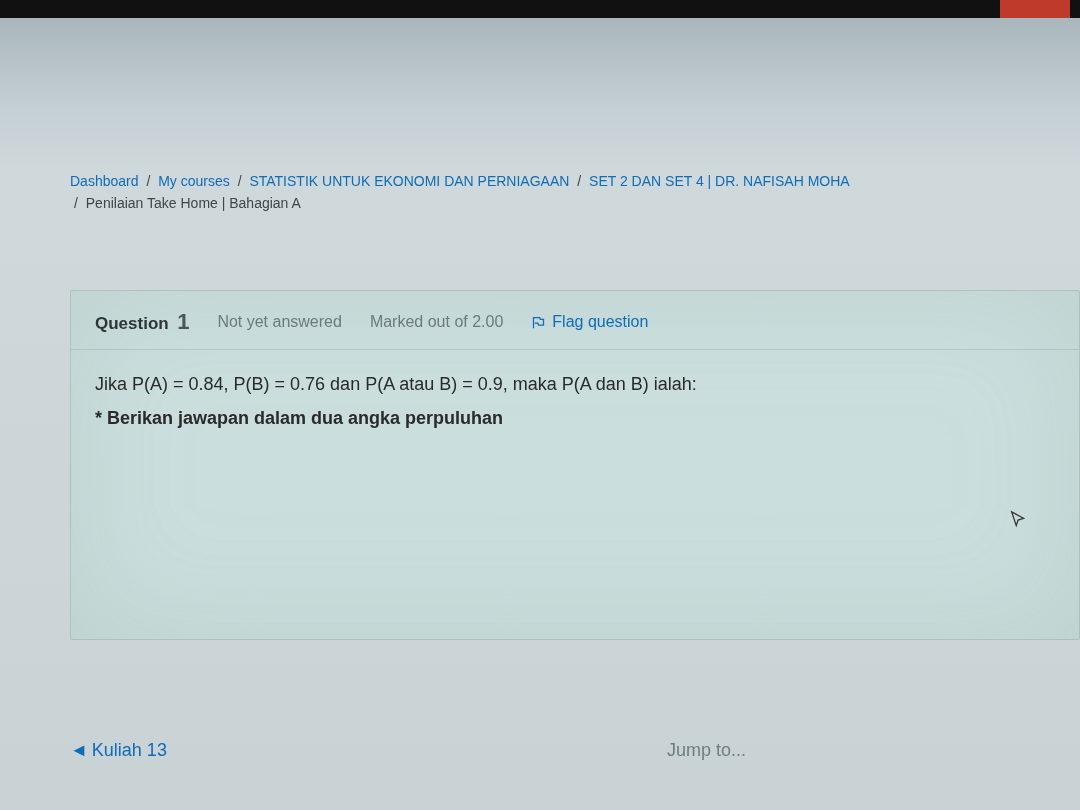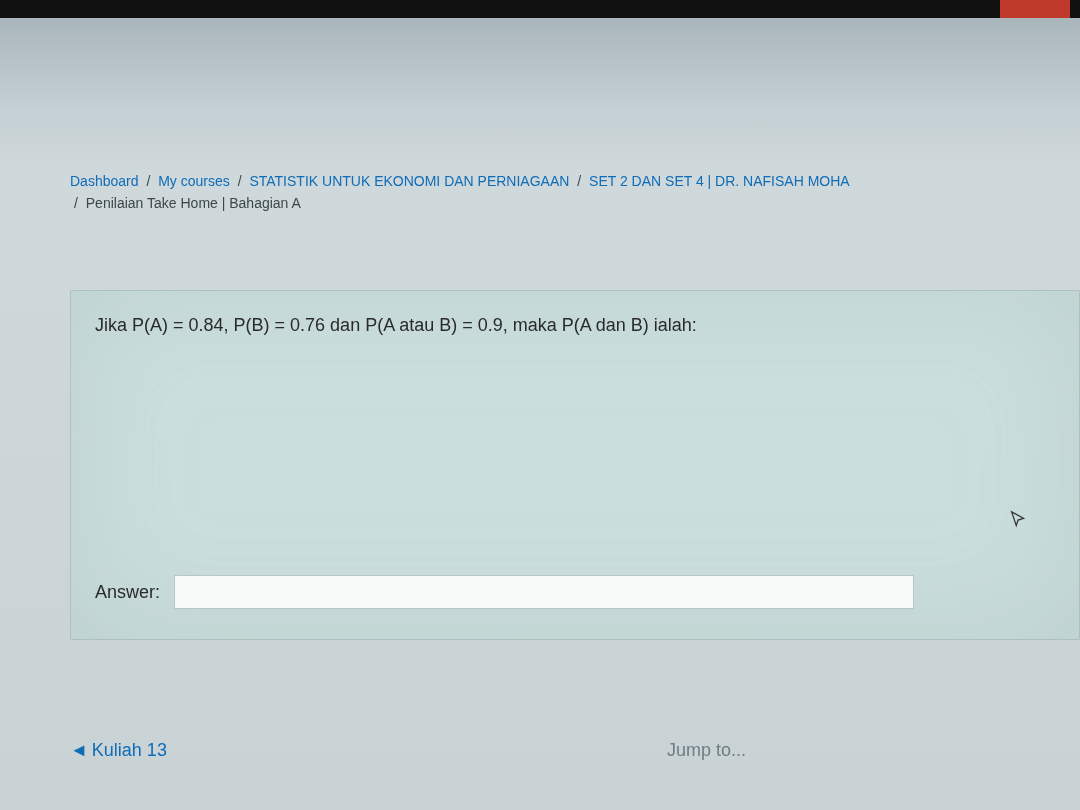--- a/index.html
+++ b/index.html
@@ -116,29 +116,40 @@
     <a>STATISTIK UNTUK EKONOMI DAN PERNIAGAAN</a>
     <span class="sep plain">/</span>
     <a>SET 2 DAN SET 4 | DR. NAFISAH MOHA</a>
     <br>
     <span class="sep plain">/</span>
     <span class="plain">Penilaian Take Home | Bahagian A</span>
   </div>
 </div>
 
 <div class="panel">
+  <div class="panel-head">
+    <span>
+      <span class="qlabel">Question</span>
+      <span class="qnum">1</span>
+    </span>
+    <span class="muted">Not yet answered</span>
+    <span class="muted">Marked out of 2.00</span>
+    <span class="flag">
+      <svg viewBox="0 0 24 24" fill="none" stroke="#0f6cb7" stroke-width="2">
+        <path d="M4 21V4h10l1 3h5v9h-8l-1-3H6"></path>
+      </svg>
+      <span>Flag question</span>
+    </span>
+  </div>
 
   <div class="qbody">
     <p>Jika P(A) = 0.84, P(B) = 0.76  dan P(A atau B) = 0.9, maka P(A dan B) ialah:</p>
+    <p class="bold">* Berikan jawapan dalam dua angka perpuluhan</p>
   </div>
 
-  <div class="answer-row">
-    <span class="answer-label">Answer:</span>
-    <input class="answer-input" type="text" value="" style="">
-  </div>
 </div>
 
 <svg class="cursor" viewBox="0 0 24 24" fill="none" stroke="#333" stroke-width="1.4">
   <path d="M4 2l5 15 2-6 6-2z"></path>
 </svg>
 
 <div class="bottomnav">
   <span class="backlink">
     <span>◄</span>
     <span>Kuliah 13</span>

